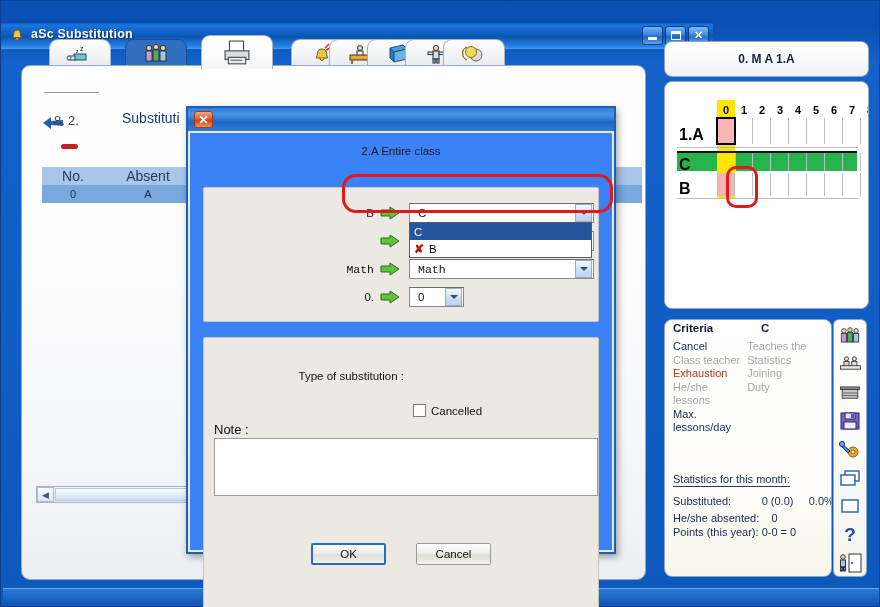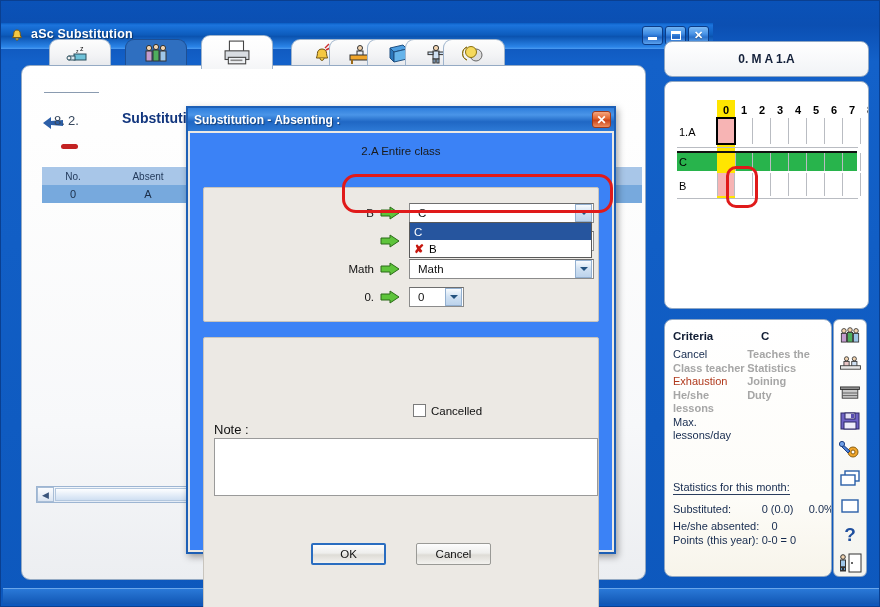--- a/index.html
+++ b/index.html
@@ -60,26 +60,26 @@
 
   
   .content{
     position:absolute;left:20px;top:64px;width:625px;height:515px;
     background:linear-gradient(to bottom,#ffffff 0%,#fdfdfd 25%,#f7f8fa 70%,#eceef1 100%);
     border:1px solid #94aac4;border-radius:9px;box-sizing:border-box;overflow:hidden;
   }
   .hr-small{position:absolute;left:22px;top:26px;width:55px;height:1px;background:#8a9bb0;}
   .nav-arrow{position:absolute;left:20px;top:50px;}
   .page-no{position:absolute;left:46px;top:47px;font-size:13px;color:#37485e;}
-  .page-title{position:absolute;left:100px;top:44px;font-size:14px;font-weight:bold;color:#12367e;white-space:nowrap;text-align:center;}
+  .page-title{position:absolute;left:100px;top:44px;font-size:14px;font-weight:normal;color:#12367e;white-space:nowrap;text-align:center;}
   .red-dash{position:absolute;left:39px;top:78px;width:17px;height:5px;background:#c32222;border-radius:3px;}
 
   .gridtable{position:absolute;left:20px;top:100px;width:600px;}
   .gridtable .hdr{display:flex;height:18px;background:#a8c6e8;border-top:1px solid #fff;}
-  .gridtable .hdr div{font-size:10px;color:#243b5c;display:flex;align-items:center;justify-content:center;}
+  .gridtable .hdr div{font-size:14px;color:#243b5c;display:flex;align-items:center;justify-content:center;}
   .gridtable .row{display:flex;height:18px;background:#77a9dd;}
   .gridtable .row div{font-size:11px;color:#1b2e48;display:flex;align-items:center;justify-content:center;}
   .col-no{width:62px;}
   .col-ab{width:88px;}
   .col-rest{flex:1;}
 
   .hscroll{position:absolute;left:14px;top:420px;width:452px;height:17px;
     background:linear-gradient(to bottom,#f2f6fb,#e4ecf6);border:1px solid #9db5d2;box-sizing:border-box;}
   .hscroll .arrowbtn{width:17px;height:15px;background:linear-gradient(to bottom,#fbfcfe,#dbe5f2);
     border:1px solid #a8bdd6;box-sizing:border-box;display:flex;align-items:center;justify-content:center;
@@ -96,38 +96,38 @@
     font-size:12px;font-weight:bold;color:#14213a;
   }
   .side-grid-panel{
     position:absolute;left:663px;top:80px;width:205px;height:228px;
     background:#ffffff;border:1px solid #8fa7c4;border-radius:8px;box-sizing:border-box;overflow:hidden;
   }
   .sg-inner{position:absolute;left:6px;top:6px;right:6px;bottom:6px;background:#fff;}
   .sg-colhdr{position:absolute;left:46px;top:16px;display:flex;}
   .sg-colhdr span{width:18px;text-align:center;font-size:11px;font-weight:bold;color:#000;}
   .sg-colhdr span.hl{background:#ffe500;}
-  .sg-rowlabel{position:absolute;font-size:11px;font-weight:normal;color:#000;}
+  .sg-rowlabel{position:absolute;font-size:16px;font-weight:bold;color:#000;}
   .sg-cells{position:absolute;display:flex;}
   .sg-cell{width:18px;height:100%;border-right:1px solid #b9bcc2;box-sizing:border-box;}
   .sg-cell:first-child{border-left:1px solid #b9bcc2;}
 
   .criteria-panel{
     position:absolute;left:663px;top:318px;width:168px;height:258px;
     background:linear-gradient(to bottom,#ffffff 0%,#fdfcf8 70%,#f7f4ea 100%);
-    border:1px solid #8fa7c4;border-radius:8px;box-sizing:border-box;padding:10px 8px;overflow:hidden;
+    border:1px solid #8fa7c4;border-radius:8px;box-sizing:border-box;padding:2px 8px;overflow:hidden;
   }
   .cr-head{display:flex;font-size:11.5px;font-weight:bold;color:#101c33;margin-bottom:6px;}
   .cr-head .l{width:88px;}
   .cr-rows{position:relative;font-size:11px;line-height:13.5px;}
   .cr-row{display:flex;}
   .cr-row .l{width:88px;}
   .cr-row .r{width:90px;}
   .c-dark{color:#152a4e;}
-  .c-gray{color:#a6a6a6;font-weight:bold;}
+  .c-gray{color:#a6a6a6;}
   .c-red{color:#b0391c;}
   .stats-title{margin-top:38px;font-size:11px;color:#152a4e;border-bottom:1px solid #2a3d5e;display:inline-block;padding-bottom:1px;}
   .stats-body{margin-top:7px;font-size:11px;line-height:14px;color:#152a4e;white-space:pre;}
 
   .icon-rail{
     position:absolute;left:832px;top:318px;width:34px;height:258px;
     background:linear-gradient(to bottom,#ffffff,#f4f4ef);
     border:1px solid #8fa7c4;border-radius:6px;box-sizing:border-box;
     display:flex;flex-direction:column;align-items:center;padding-top:3px;gap:2px;
   }
@@ -490,21 +490,20 @@
           <rect x="3.5" y="15" width="2" height="4" fill="#5d9ad0" stroke="#333"></rect>
           <rect x="6.5" y="15" width="2" height="4" fill="#5d9ad0" stroke="#333"></rect>
         </svg>
       </div>
     </div>
 
     <div class="statusbar"></div>
 
     <div class="dlg">
       <div class="dlg-title">
-        <div class="dlg-title-text">Substitution - Absenting :</div>
         <div class="dlg-close">✕</div>
       </div>
 
       <div class="dlg-body">
         <div class="dlg-sub">2.A Entire class</div>
 
         <div class="group g1">
 
           <div class="frow" style="left:0;top:15px;width:100%;">
             <div class="flabel" style="width:170px;">B</div>
@@ -525,21 +524,21 @@
               <path d="M1 4 L10 4 L10 1 L19 7 L10 13 L10 10 L1 10 Z" fill="#5ec43b" stroke="#2b6b18" stroke-width="1"></path>
             </svg>
             <div class="combo" style="width:185px;margin-left:9px;">
               <div class="val"></div>
               <div class="arrow">
                   <i></i>
                 </div>
             </div>
           </div>
 
-          <div class="frow" style="left:0;top:71px;width:100%;">
+          <div class="frow" style="left:0;top:71px;width:100%;font-family:Liberation Mono, monospace;">
             <div class="flabel" style="width:170px;">Math</div>
             <svg width="20" height="14" viewBox="0 0 20 14" style="margin-left:6px;">
               <path d="M1 4 L10 4 L10 1 L19 7 L10 13 L10 10 L1 10 Z" fill="#5ec43b" stroke="#2b6b18" stroke-width="1"></path>
             </svg>
             <div class="combo" style="width:185px;margin-left:9px;">
               <div class="val">Math</div>
               <div class="arrow">
                   <i></i>
                 </div>
             </div>
@@ -564,20 +563,21 @@
             </div>
             <div class="dd-item">
               <span class="dd-x">✘</span>
               <span>B</span>
             </div>
           </div>
         </div>
 
         <div class="group g2">
           <div class="frow" style="left:0;top:32px;width:100%;">
+            <div class="flabel" style="width:200px;">Type of substitution :</div>
           </div>
 
           <div class="checkrow" style="left:209px;top:66px;">
             <div class="chk"></div>
             <div style="font-size:11.5px;color:#111;">Cancelled</div>
           </div>
 
           <div class="notelabel" style="left:10px;top:84px;">Note :</div>
           <div class="notebox" style="left:10px;top:100px;width:384px;height:58px;"></div>
         </div>

